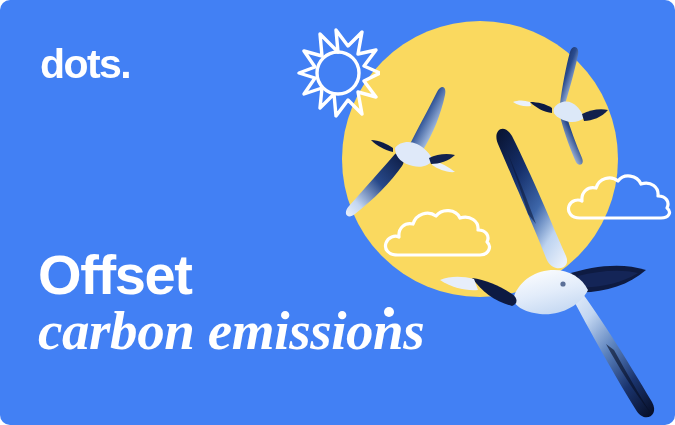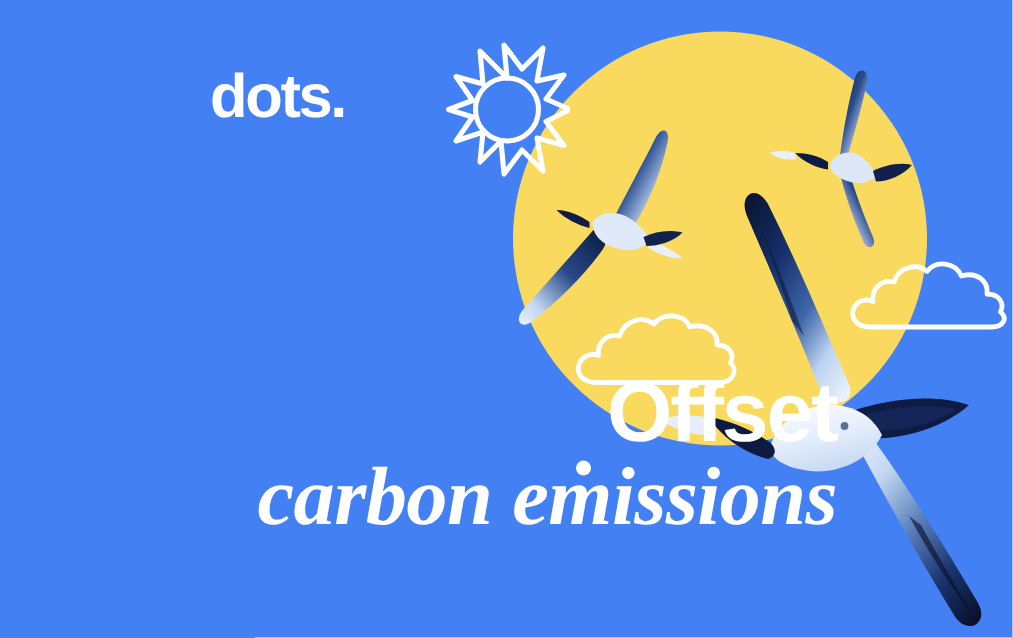--- a/index.html
+++ b/index.html
@@ -5,24 +5,23 @@
   html, body {
     margin: 0;
     padding: 0;
     background: #ffffff;
   }
   #banner {
     position: relative;
     width: 675px;
     height: 425px;
     overflow: hidden;
-    border-radius: 0;
+    border-radius: 10px;
     background: #4280f4;
     font-family: "Liberation Sans", sans-serif;
-    text-align: right;
   }
 
   
   .sun-disc {
     position: absolute;
     left: 342px;
     top: 21px;
     width: 276px;
     height: 276px;
     border-radius: 50%;
@@ -92,21 +91,20 @@
   }
   .headline-secondary {
     display: block;
     color: #ffffff;
     font-family: "Liberation Serif", serif;
     font-style: italic;
     font-weight: 700;
     font-size: 55px;
     line-height: 58px;
     letter-spacing: -0.4px;
-    margin-left: 24px;
   }
 
   
   .deco { position: absolute; }
   .sun-icon  { left: 296px; top: 26px;  width: 84px;  height: 92px; }
   .cloud-l   { left: 382px; top: 203px; width: 110px; height: 64px; }
   .cloud-r   { left: 566px; top: 168px; width: 108px; height: 62px; }
   .speck {
     position: absolute;
     left: 384px;

